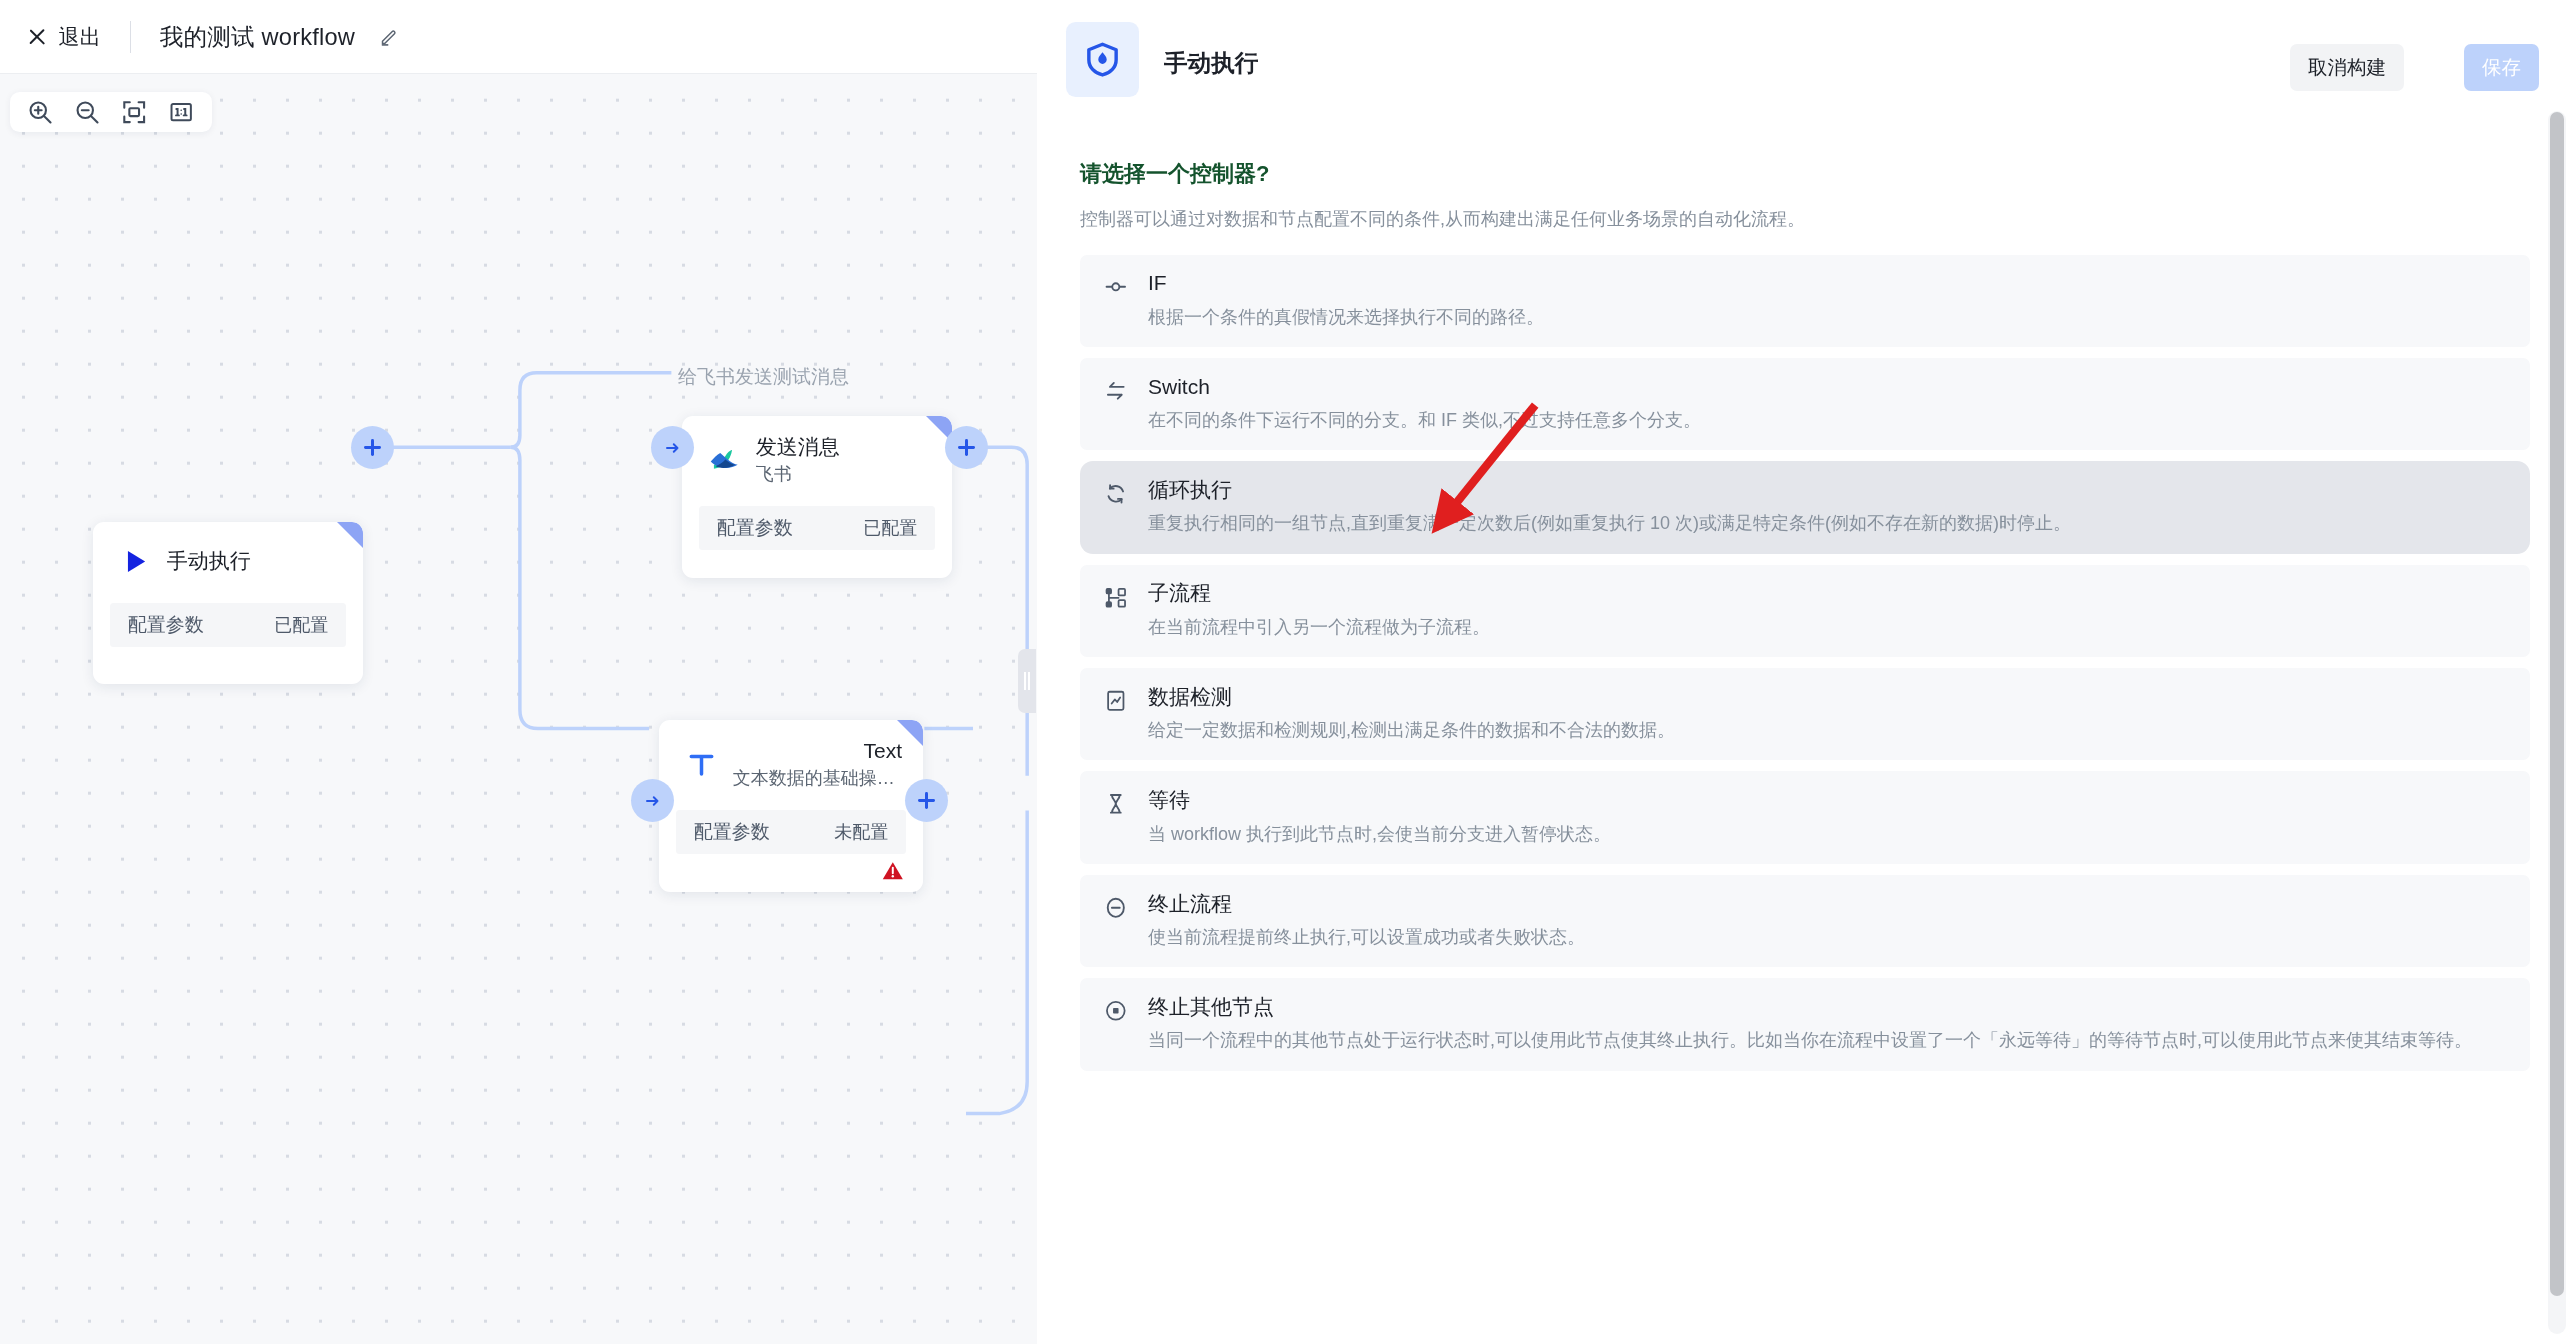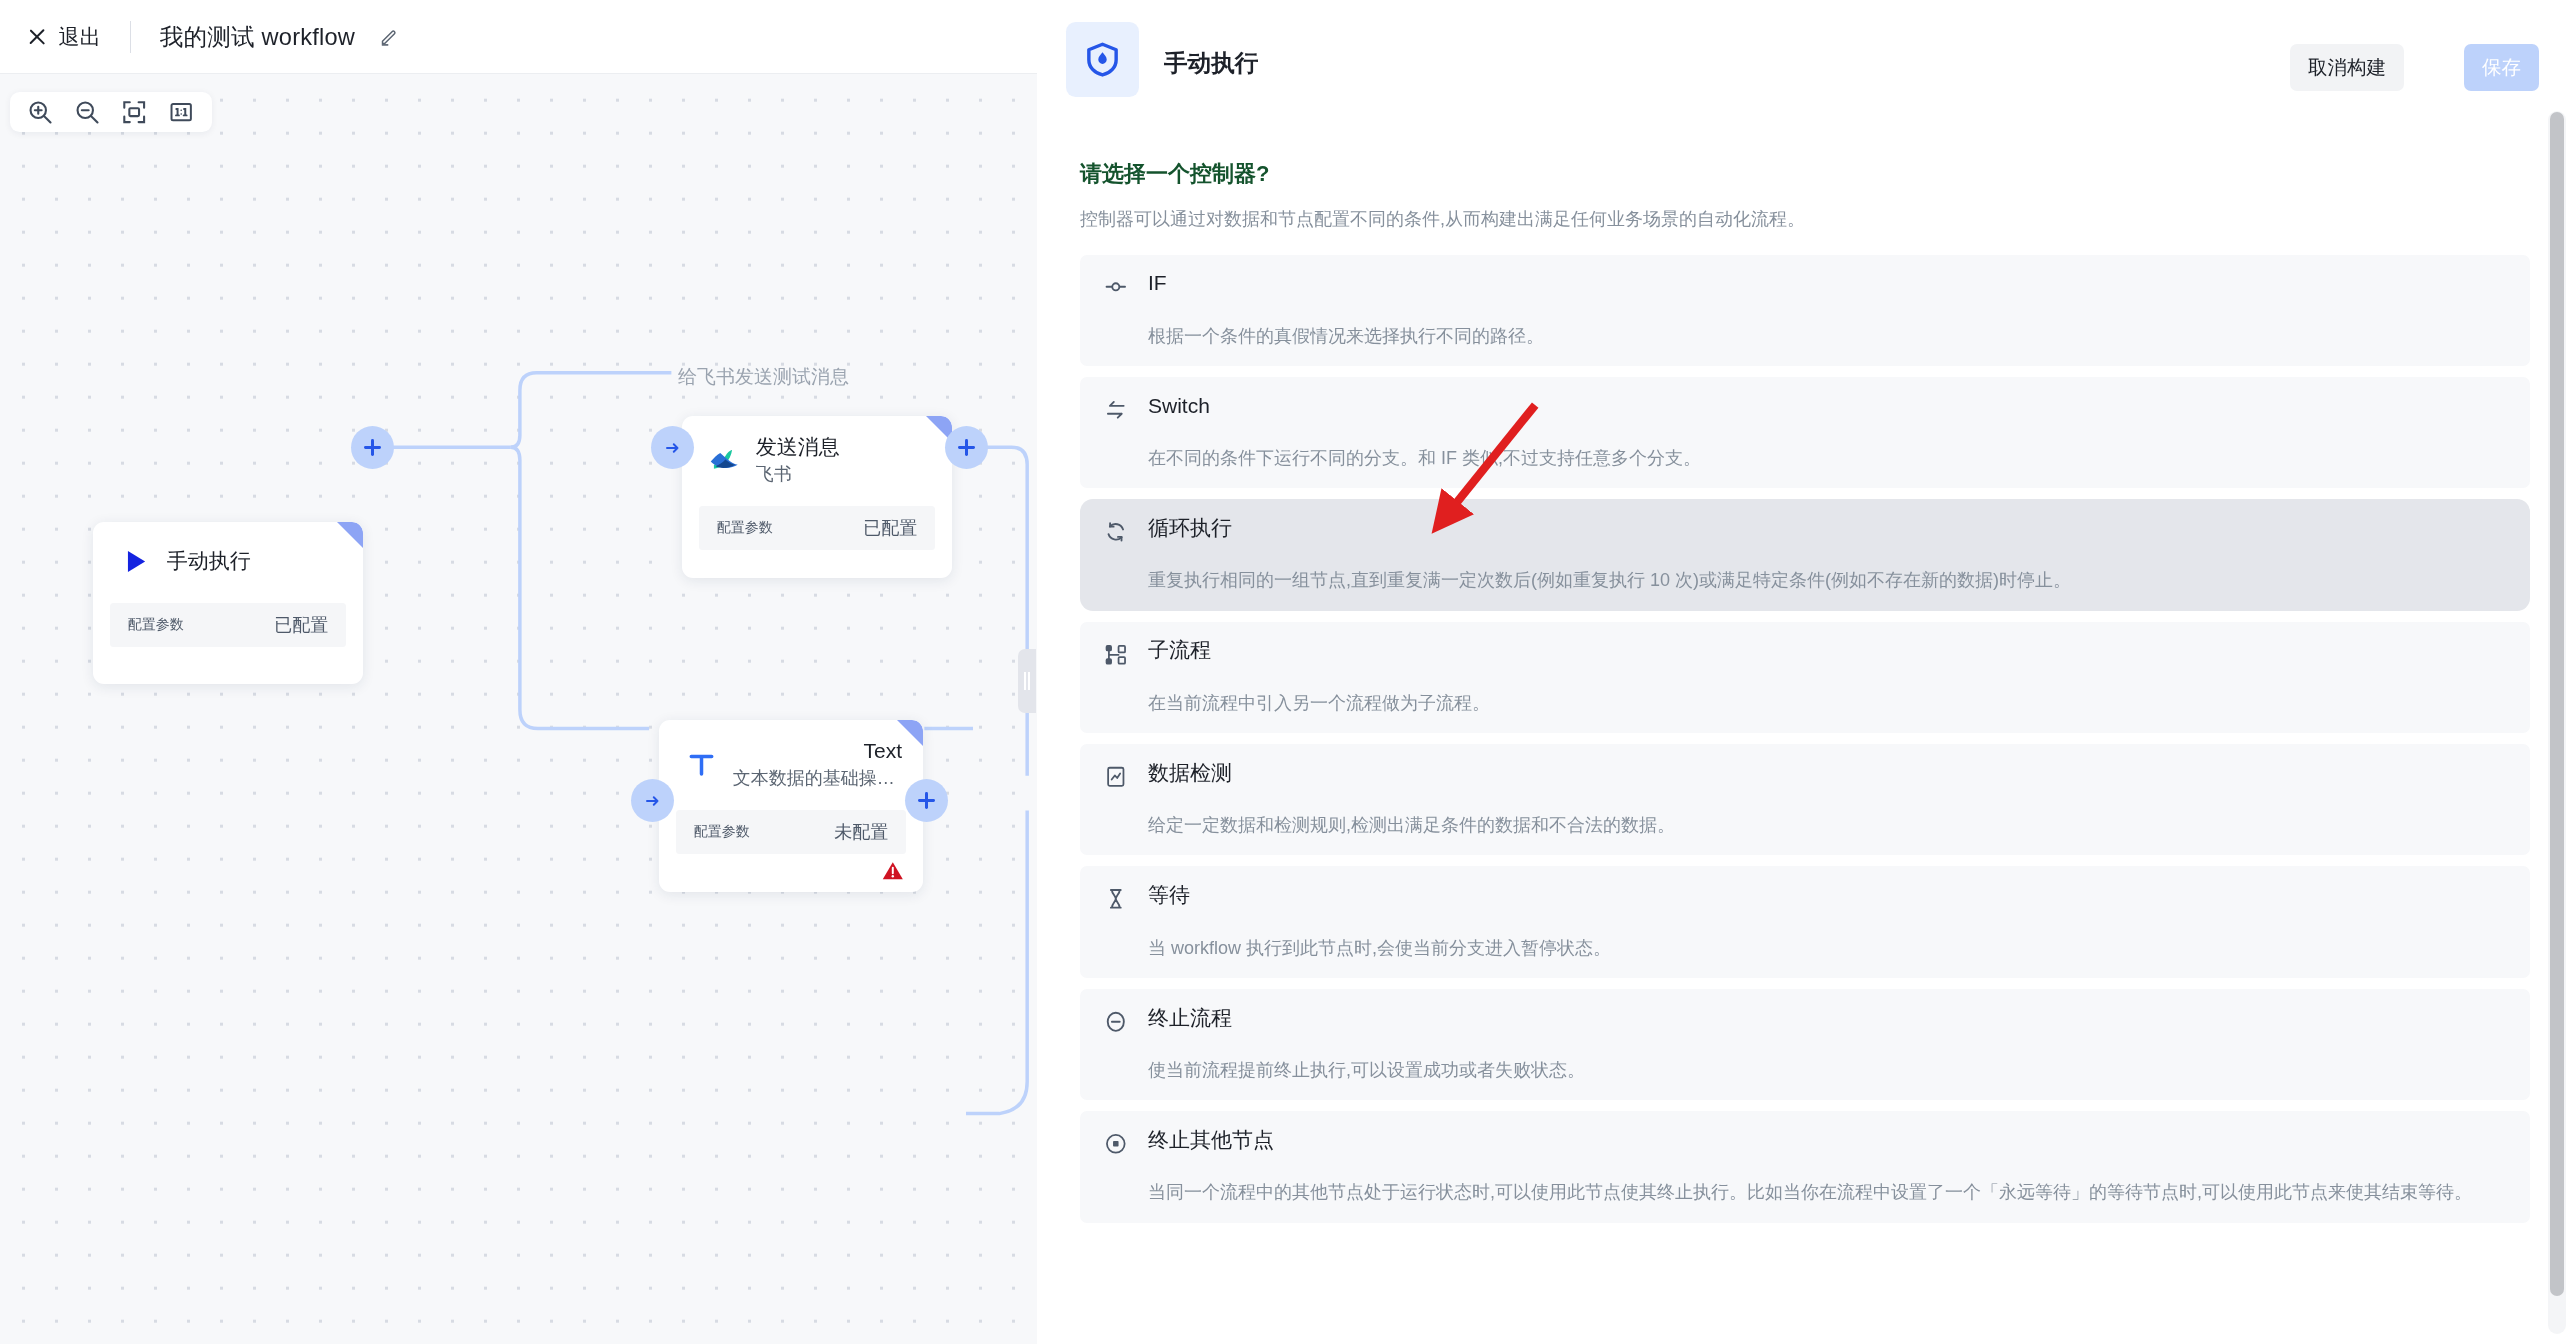--- a/index.html
+++ b/index.html
@@ -74,21 +74,21 @@
   .node-ico { width: 43px; height: 43px; display: flex; align-items: center; justify-content: center; flex: none; }
   .node-texts { margin-left: 9.7px; min-width: 0; }
   .node-title { font-size: 21px; font-weight: normal; color: #1d2129; line-height: 1.25; white-space: nowrap; text-align: right; }
   .node-sub { font-size: 18px; color: #5b6572; line-height: 1.3; margin-top: 2.8px; white-space: nowrap;
               overflow: hidden; text-overflow: ellipsis; }
   .node-param {
     margin: 12.5px 16.7px 19.5px 16.7px; background: #f5f6f8; border-radius: 3.5px;
     height: 44px; display: flex; align-items: center; justify-content: space-between;
     padding: 0 18px;
   }
-  .node-param .k { font-size: 14px; color: #4e5969; }
+  .node-param .k { font-size: 19px; color: #4e5969; }
   .node-param .v { font-size: 18px; color: #4e5969; }
 
   .node-warn { position: absolute; right: 18px; bottom: 7px; }
 
   
   .port {
     position: absolute; width: 43px; height: 43px; border-radius: 50%;
     background: #bdd2fb; display: flex; align-items: center; justify-content: center;
     cursor: pointer; z-index: 6;
   }
@@ -144,21 +144,21 @@
 
   .opt-list { margin-top: 23.6px; }
   .opt {
     position: relative; background: #f7f8fa; border-radius: 7px;
     padding: 16.7px 21px 18px 21px; margin-bottom: 11px; cursor: pointer;
   }
   .opt.selected { background: #e4e6eb; border-radius: 13px; }
   .opt-row { display: flex; align-items: flex-start; }
   .opt-ico { width: 29px; height: 29px; flex: none; display:flex; align-items:center; justify-content:center; margin-top: 1.4px; }
   .opt-name { font-size: 21px; color: #1d2129; margin-left: 18px; line-height: 1.18; }
-  .opt-desc { font-size: 18px; color: #86909c; margin-left: 47px; margin-top: 22px; line-height: 1.35; }
+  .opt-desc { font-size: 18px; color: #86909c; margin-left: 47px; margin-top: 3px; line-height: 1.35; }
 
   
   .scroll-track {
     position: absolute; right: 9.7px; top: 111px; width: 18px; height: 1223px;
     background: #f4f5f7; border-radius: 9px;
   }
   .scroll-thumb {
     position: absolute; left: 2.1px; top: 1.4px; width: 14px; height: 1184px;
     background: #c2c4c8; border-radius: 7px; cursor: grab;
   }

